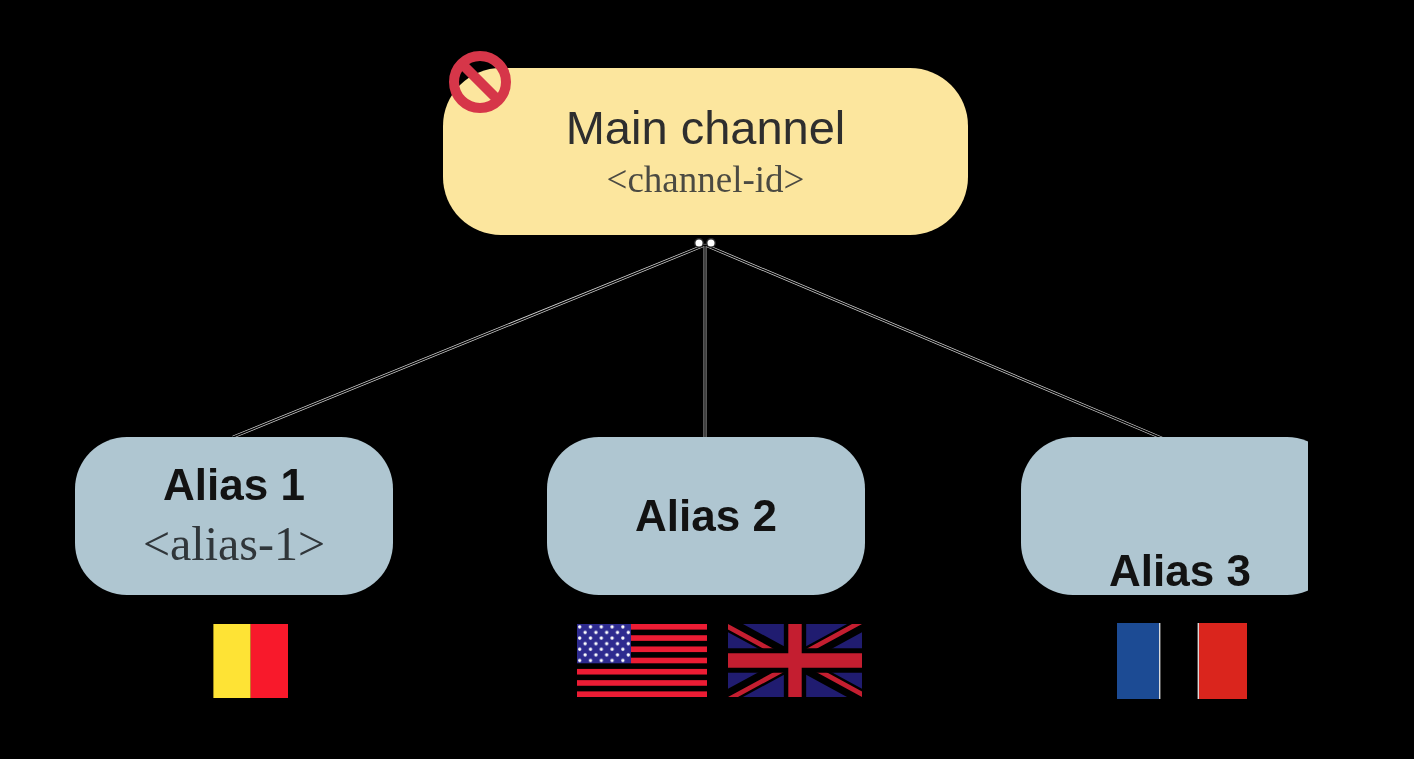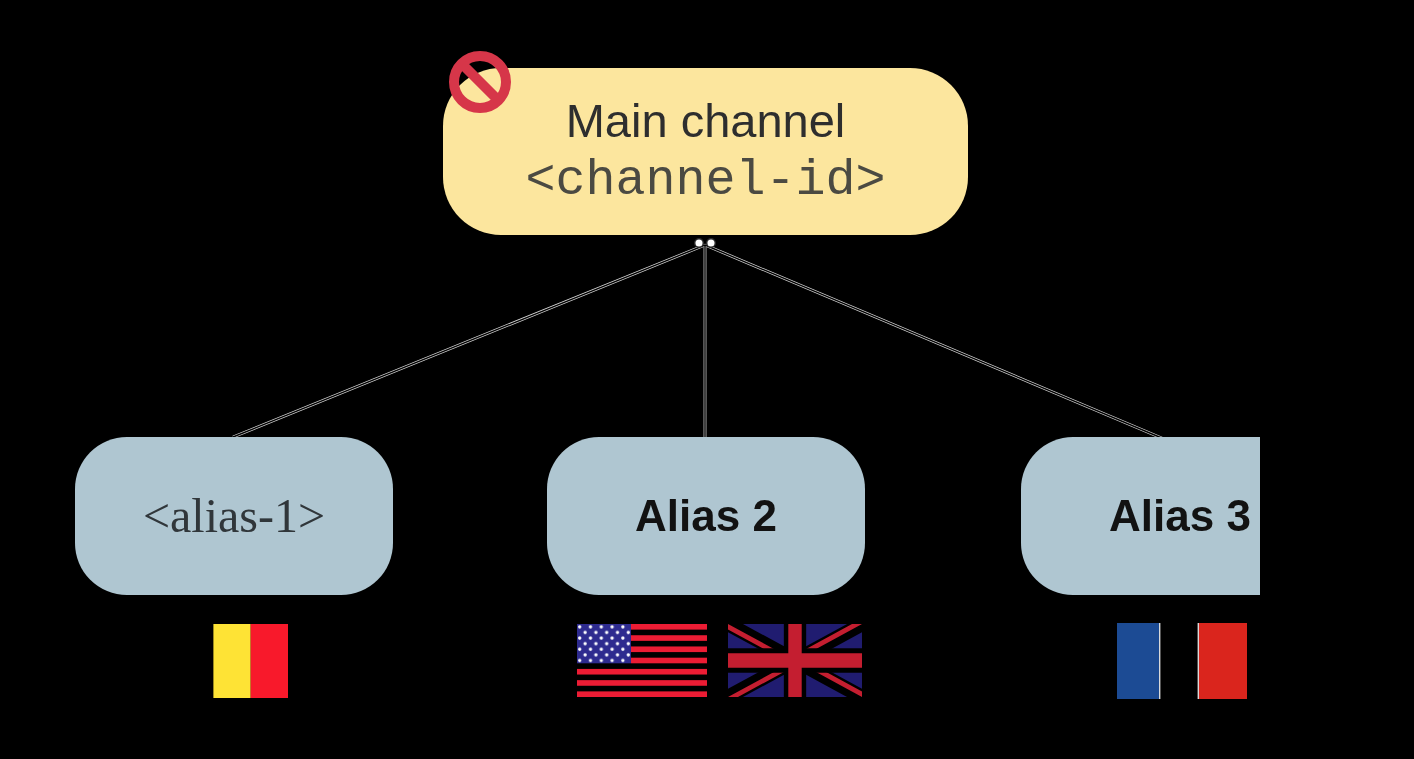--- a/index.html
+++ b/index.html
@@ -7,20 +7,21 @@
     padding: 0;
     background: #000000;
   }
   #canvas {
     position: relative;
     width: 1260px;
     height: 759px;
     background: var(--background, #000000);
     overflow: hidden;
     font-family: "Liberation Sans", sans-serif;
+    padding-left: 48px;
   }
   #connector-svg {
     position: absolute;
     left: 0; top: 0;
     width: 1414px; height: 759px;
     z-index: 1;
   }
   .node {
     position: absolute;
     display: flex;
@@ -39,32 +40,32 @@
   }
   .alias-node {
     top: 437px;
     width: 318px; height: 158px;
     background: var(--alias_box_fill, #AFC6D1);
     border-radius: 52px;
     gap: 8px;
   }
   #alias-node-1 { left: 75px; }
   #alias-node-2 { left: 547px; gap: 15px; }
-  #alias-node-3 { left: 1021px; }
+  #alias-node-3 { left: 1021px; justify-content: flex-end; }
 
   .main-title {
     font-size: 47px;
     font-weight: 400;
     line-height: 1.1;
     color: var(--main_title_text, #2E2E2E);
     white-space: nowrap;
   }
   .main-mono {
-    font-family: Liberation Mono, monospace;
-    font-size: 50px;
+    font-family: Liberation Serif, serif;
+    font-size: 37px;
     line-height: 1.1;
     color: var(--main_mono_text, #4B4A42);
     white-space: nowrap;
   }
   .alias-title {
     font-size: 44px;
     font-weight: 700;
     line-height: 1.1;
     color: var(--alias_title_text, #121212);
     white-space: nowrap;
@@ -109,20 +110,21 @@
     <div class="main-title">Main channel</div>
     <div class="main-mono">&lt;channel-id&gt;</div>
   </div>
 
   <svg id="no-entry-icon" class="abs-icon" width="66" height="66" viewBox="0 0 66 66" xmlns="http://www.w3.org/2000/svg" aria-hidden="true">
     <circle cx="33" cy="33" r="26" fill="none" style="stroke:var(--no_entry_red,#D63649)" stroke-width="10"></circle>
     <line x1="15.5" y1="15.5" x2="50.5" y2="50.5" style="stroke:var(--no_entry_red,#D63649)" stroke-width="10"></line>
   </svg>
 
   <div id="alias-node-1" class="node alias-node">
+    <div class="alias-title">Alias 1</div>
     <div class="alias-mono">&lt;alias-1&gt;</div>
   </div>
 
   <div id="alias-node-2" class="node alias-node">
     <div class="alias-title">Alias 2</div>
   </div>
 
   <div id="alias-node-3" class="node alias-node">
     <div class="alias-title">Alias 3</div>
   </div>

